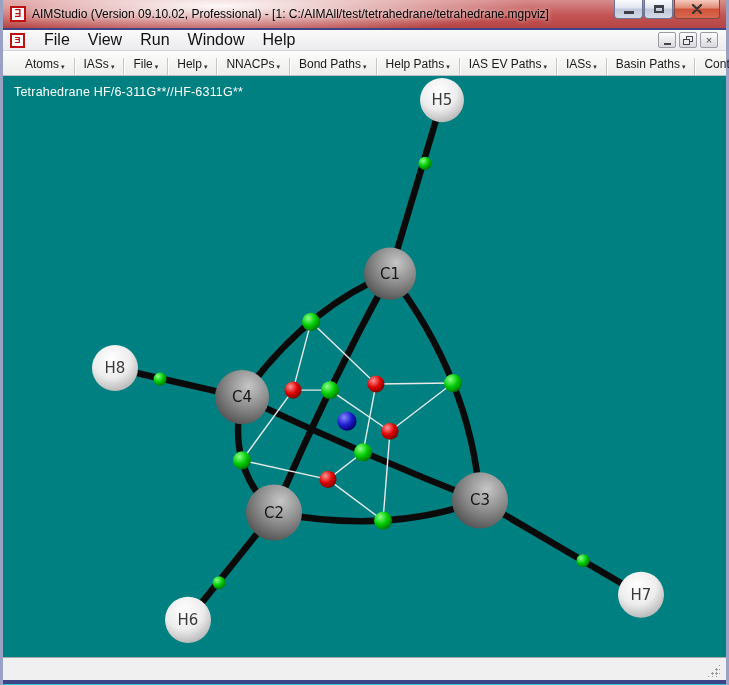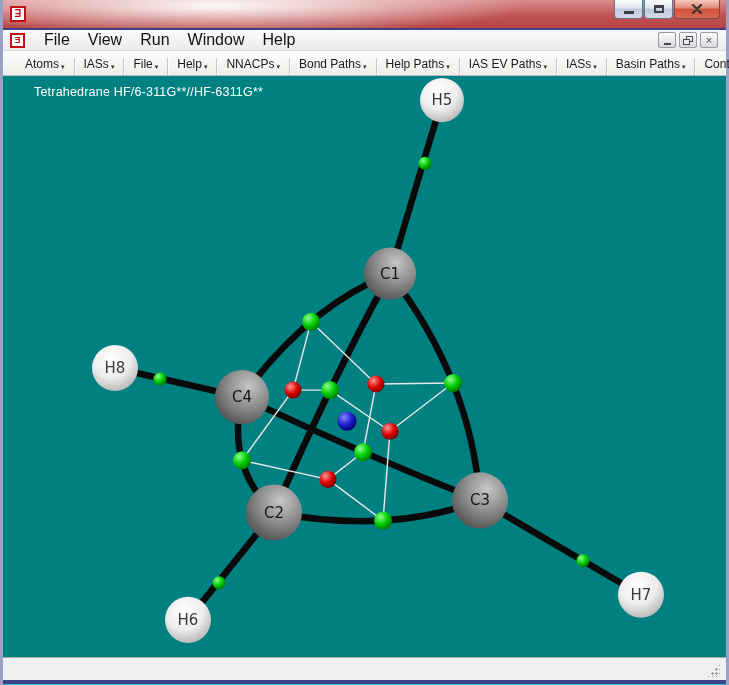--- a/index.html
+++ b/index.html
@@ -51,39 +51,40 @@
     display:flex;align-items:flex-end;padding:0 4px 0 6px;border-bottom:1px solid #b9bdc9;}
   .tb-grip{width:3px;height:18px;margin-right:9px;
     background-image:radial-gradient(circle at 1.5px 1.5px,#b4b6c4 1px,transparent 1.3px);
     background-size:3px 4px;}
   .tb-btn{display:flex;align-items:flex-end;padding:3px 7px 4px 7px;font-size:12px;color:#1a1a1a;cursor:default;white-space:nowrap;}
   .tb-label{line-height:1.2;}
   .tb-arrow{font-size:7px;color:#333;margin-left:2px;line-height:1;padding-bottom:1px;}
   .tb-sep{width:1px;height:17px;background:#c6c6c6;box-shadow:1px 0 0 #fdfdfd;margin:0 2px;flex:0 0 1px;}
   
   .viewport{flex:1 1 auto;position:relative;background:#008080;overflow:hidden;}
-  .annotation{position:absolute;left:11px;top:9px;font-size:12.5px;color:#ffffff;z-index:2;letter-spacing:.2px;margin-left:20px;}
+  .annotation{position:absolute;left:11px;top:9px;font-size:12.5px;color:#ffffff;z-index:2;letter-spacing:.2px;}
   .viewport svg{position:absolute;inset:0;width:100%;height:100%;display:block;}
   
   .statusbar{height:23px;flex:0 0 23px;background:#f0f0f0;border-top:1px solid #a9a9a9;position:relative;}
   .resize-grip{position:absolute;right:3px;bottom:3px;width:13px;height:13px;
     background-image:radial-gradient(circle at 1.5px 1.5px,#9a9a9a 1px,transparent 1.3px);
     background-size:4px 4px;
     clip-path:polygon(100% 0,100% 100%,0 100%);}
   .window-bottom{height:5px;flex:0 0 5px;background:#3e4387;border-bottom:1px solid #29c5cf;}
 </style>
 </head>
 <body>
 
 <div class="window">
 
   <div class="titlebar">
     <span class="app-icon">
         <i>E</i>
       </span>
+    <span class="title-text">AIMStudio (Version 09.10.02, Professional) - [1:  C:/AIMAll/test/tetrahedrane/tetrahedrane.mgpviz]</span>
     <div class="caption-buttons">
       <div class="cap-btn minb">
         <span class="glyph-min"></span>
       </div>
       <div class="cap-btn maxb">
         <span class="glyph-max"></span>
       </div>
       <div class="cap-btn closeb">
         <svg width="12" height="10" viewBox="0 0 12 10">
           <path d="M2 1 L10 9 M10 1 L2 9" stroke="#3d3434" stroke-width="2.3" stroke-linecap="round" fill="none"></path>

